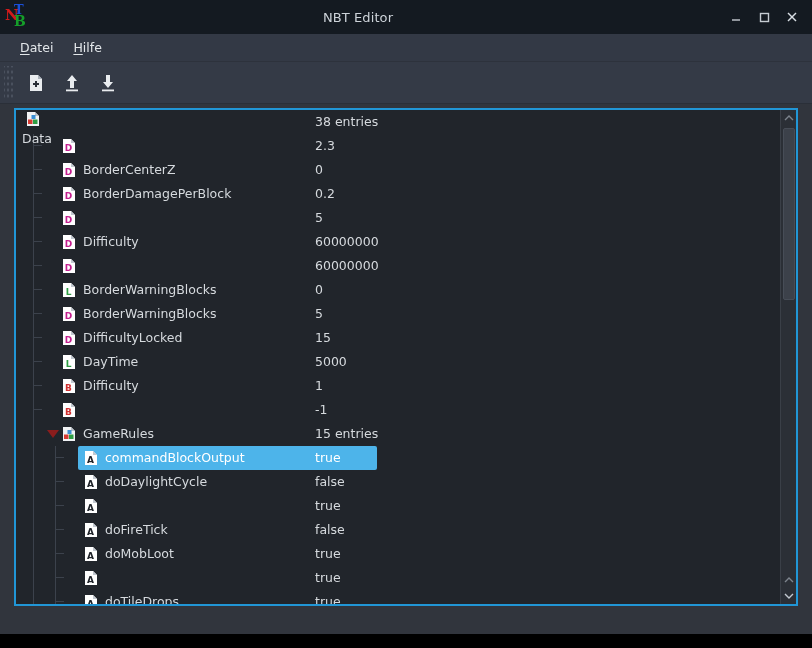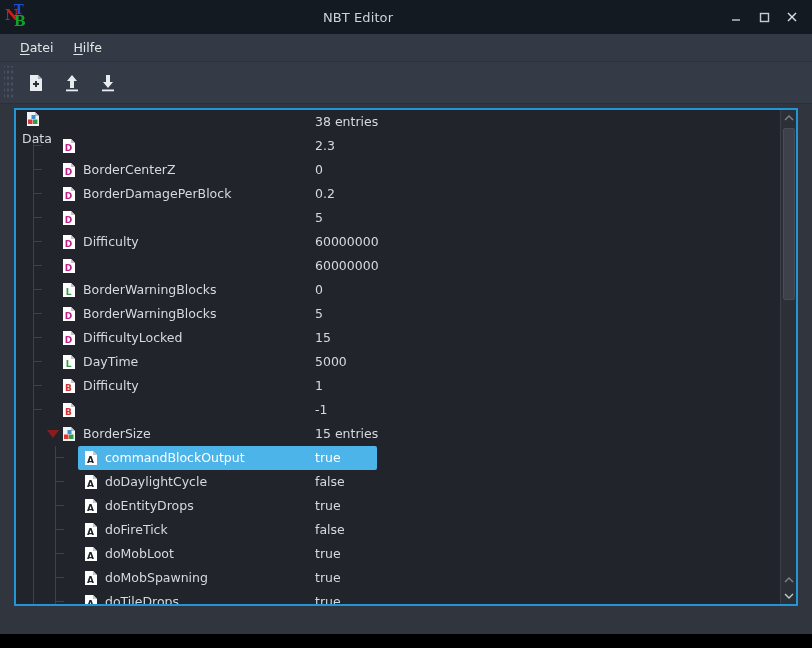--- a/index.html
+++ b/index.html
@@ -470,21 +470,21 @@
             </div>
             <span class="ticon">
               <svg width="14" height="16" viewBox="0 0 14 16">
                 <path d="M1 1 h8 l4 4 v10 h-12 z" fill="#f1f3f5"></path>
                 <path d="M9 1 v4 h4 z" fill="#b9c0c8"></path>
                 <rect x="5.5" y="4" width="4" height="4" fill="#3b8fd4"></rect>
                 <rect x="2" y="8.5" width="4.5" height="4.5" fill="#d63b34"></rect>
                 <rect x="7" y="8.5" width="4.5" height="4.5" fill="#2f9e44"></rect>
               </svg>
             </span>
-            <span class="label">BorderSize</span>
+            <span class="label">GameRules</span>
           </div>
           <div class="cell-value" style="left: 299px;">15 entries</div>
         </div>
         <div class="row selected" style="height: 24px;">
           <div class="guide" style="left: 17px;"></div>
           <div class="guide elbow" style="left: 39px;"></div>
           <div class="hl" style="left: 62px; width: 299px; background: rgb(77, 180, 234);"></div>
           <div class="cell-name" style="margin-left: 50px;">
             <div class="twisty none"></div>
             <span class="ticon">
@@ -519,21 +519,20 @@
           <div class="guide elbow" style="left: 39px;"></div>
           <div class="cell-name" style="margin-left: 50px;">
             <div class="twisty none"></div>
             <span class="ticon">
               <svg width="14" height="16" viewBox="0 0 14 16">
                 <path d="M1 1 h8 l4 4 v10 h-12 z" fill="#ffffff"></path>
                 <path d="M9 1 v4 h4 z" fill="#c2c8d0"></path>
                 <text x="6.5" y="12.5" font-family="DejaVu Sans, sans-serif" font-size="9" font-weight="bold" text-anchor="middle" fill="#20242a">A</text>
               </svg>
             </span>
-            <span class="label">doEntityDrops</span>
           </div>
           <div class="cell-value" style="left: 299px;">true</div>
         </div>
         <div class="row" style="height: 24px;">
           <div class="guide" style="left: 17px;"></div>
           <div class="guide elbow" style="left: 39px;"></div>
           <div class="cell-name" style="margin-left: 50px;">
             <div class="twisty none"></div>
             <span class="ticon">
               <svg width="14" height="16" viewBox="0 0 14 16">
@@ -567,21 +566,20 @@
           <div class="guide elbow" style="left: 39px;"></div>
           <div class="cell-name" style="margin-left: 50px;">
             <div class="twisty none"></div>
             <span class="ticon">
               <svg width="14" height="16" viewBox="0 0 14 16">
                 <path d="M1 1 h8 l4 4 v10 h-12 z" fill="#ffffff"></path>
                 <path d="M9 1 v4 h4 z" fill="#c2c8d0"></path>
                 <text x="6.5" y="12.5" font-family="DejaVu Sans, sans-serif" font-size="9" font-weight="bold" text-anchor="middle" fill="#20242a">A</text>
               </svg>
             </span>
-            <span class="label">doMobSpawning</span>
           </div>
           <div class="cell-value" style="left: 299px;">true</div>
         </div>
         <div class="row" style="height: 24px;">
           <div class="guide" style="left: 17px;"></div>
           <div class="guide elbow" style="left: 39px;"></div>
           <div class="cell-name" style="margin-left: 50px;">
             <div class="twisty none"></div>
             <span class="ticon">
               <svg width="14" height="16" viewBox="0 0 14 16">

